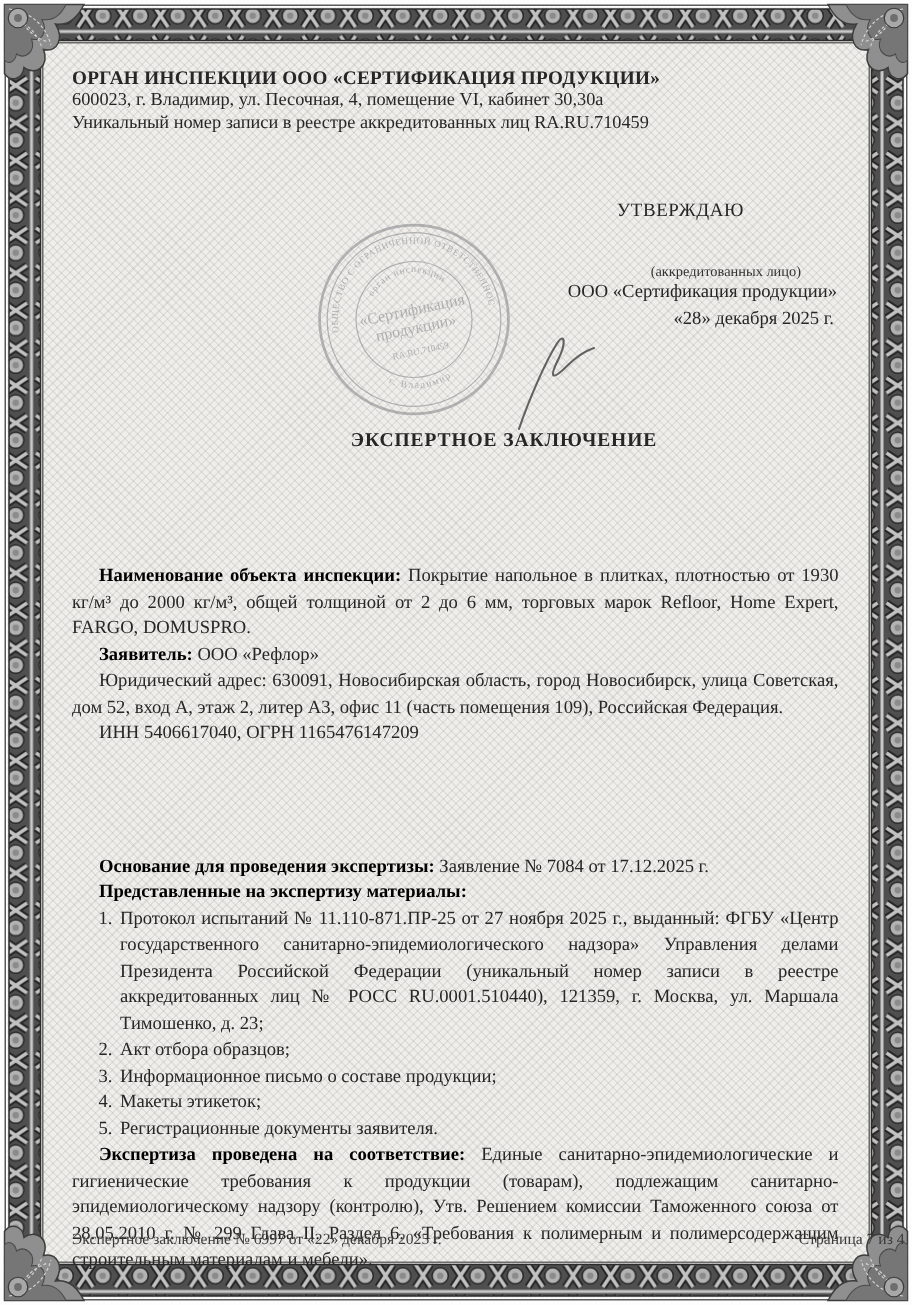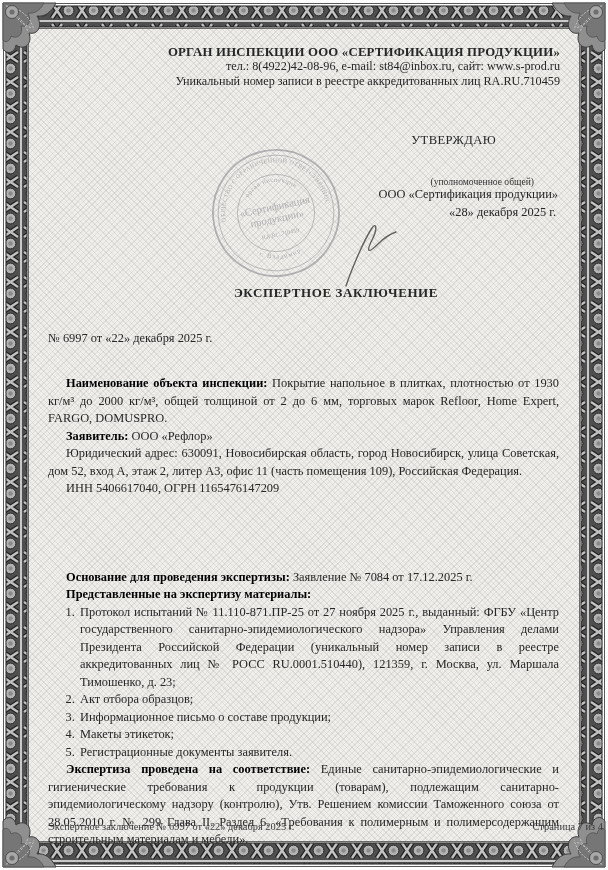--- a/index.html
+++ b/index.html
@@ -12,21 +12,21 @@
     position:absolute;left:5px;top:5px;right:5px;bottom:5px;
     background-color:#efeeea;
     background-image:
       repeating-linear-gradient(45deg, rgba(140,140,140,.16) 0 1px, rgba(0,0,0,0) 1px 4px),
       repeating-linear-gradient(-45deg, rgba(140,140,140,.16) 0 1px, rgba(0,0,0,0) 1px 4px);
     z-index:0;
   }
   .border-svg{position:absolute;left:0;top:0;z-index:1;pointer-events:none;}
   .content{position:absolute;left:0;top:0;width:608px;height:870px;z-index:2;}
 
-  .header{position:absolute;top:45px;left:48px;width:512px;text-align:right;line-height:14.4px;}
+  .header{position:absolute;top:45px;left:48px;width:512px;text-align:left;line-height:14.4px;}
   .header .h1{font-weight:bold;font-size:12.8px;letter-spacing:.2px;}
   .header .h2{font-size:12.2px;}
 
   .approve-heading{position:absolute;top:133px;right:112px;font-size:12.6px;letter-spacing:.4px;}
 
   .approval{position:absolute;top:176px;right:50px;width:250px;text-align:right;font-size:12.4px;line-height:14.6px;}
   .approval .note{font-size:9.6px;line-height:11px;padding-right:24px;color:#333;}
   .approval .sigrow{margin-top:6px;position:relative;}
   .approval .sigline{display:inline-block;width:118px;border-bottom:1.2px solid #3a3a3a;vertical-align:baseline;margin-right:6px;}
   .approval .date{margin-top:3px;padding-right:2px;}
@@ -100,28 +100,28 @@
     <use href="#corner"></use>
     <use href="#corner" transform="translate(608,0) scale(-1,1)"></use>
     <use href="#corner" transform="translate(0,870) scale(1,-1)"></use>
     <use href="#corner" transform="translate(608,870) scale(-1,-1)"></use>
   </svg>
 
   <div class="content">
 
     <div class="header">
       <div class="h1">ОРГАН ИНСПЕКЦИИ ООО «СЕРТИФИКАЦИЯ ПРОДУКЦИИ»</div>
-      <div class="h2">тел.: 8(4922)42-08-96, e-mail: st84@inbox.ru, сайт: www.s-prod.ru</div>
+      <div class="h2">600023, г. Владимир, ул. Песочная, 4, помещение VI, кабинет 30,30а</div>
       <div class="h2">Уникальный номер записи в реестре аккредитованных лиц RA.RU.710459</div>
     </div>
 
     <div class="approve-heading">УТВЕРЖДАЮ</div>
 
     <div class="approval">
-      <div class="note">(уполномоченное общей)</div>
+      <div class="note">(аккредитованных лицо)</div>
       <div>ООО «Сертификация продукции»</div>
       <div class="date">«28» декабря 2025 г.</div>
     </div>
 
     <svg class="signature-svg" width="70" height="75" aria-hidden="true">
       <path d="M8,68 C14,50 26,22 34,10 C38,4 40,10 34,22 C28,34 30,36 40,26 C46,20 52,16 58,14" fill="none" stroke="#4a4a4a" stroke-width="1.4" stroke-linecap="round" opacity=".85"></path>
     </svg>
 
     <svg class="stamp" viewBox="0 0 130 130" aria-hidden="true">
       <defs>
@@ -140,21 +140,20 @@
       </text>
       <text font-size="6.2" letter-spacing=".6">
         <textPath href="#arcInner" startOffset="22">орган инспекции</textPath>
       </text>
       <text x="65" y="62" text-anchor="middle" font-size="10.5">«Сертификация</text>
       <text x="65" y="74" text-anchor="middle" font-size="10.5">продукции»</text>
       <text x="65" y="88" text-anchor="middle" font-size="6">RA.RU.710459</text>
     </svg>
 
     <div class="doc-title">ЭКСПЕРТНОЕ ЗАКЛЮЧЕНИЕ</div>
-    <div class="doc-number">№ 6997 от «22» декабря 2025 г.</div>
 
     <div class="body">
       <p>
         <b>Наименование объекта инспекции:</b>
         <span>Покрытие напольное в плитках, плотностью от 1930 кг/м³ до 2000 кг/м³, общей толщиной от 2 до 6 мм, торговых марок Refloor, Home Expert, FARGO, DOMUSPRO.</span>
       </p>
       <p>
         <b>Заявитель:</b>
         <span>ООО «Рефлор»</span>
       </p>

